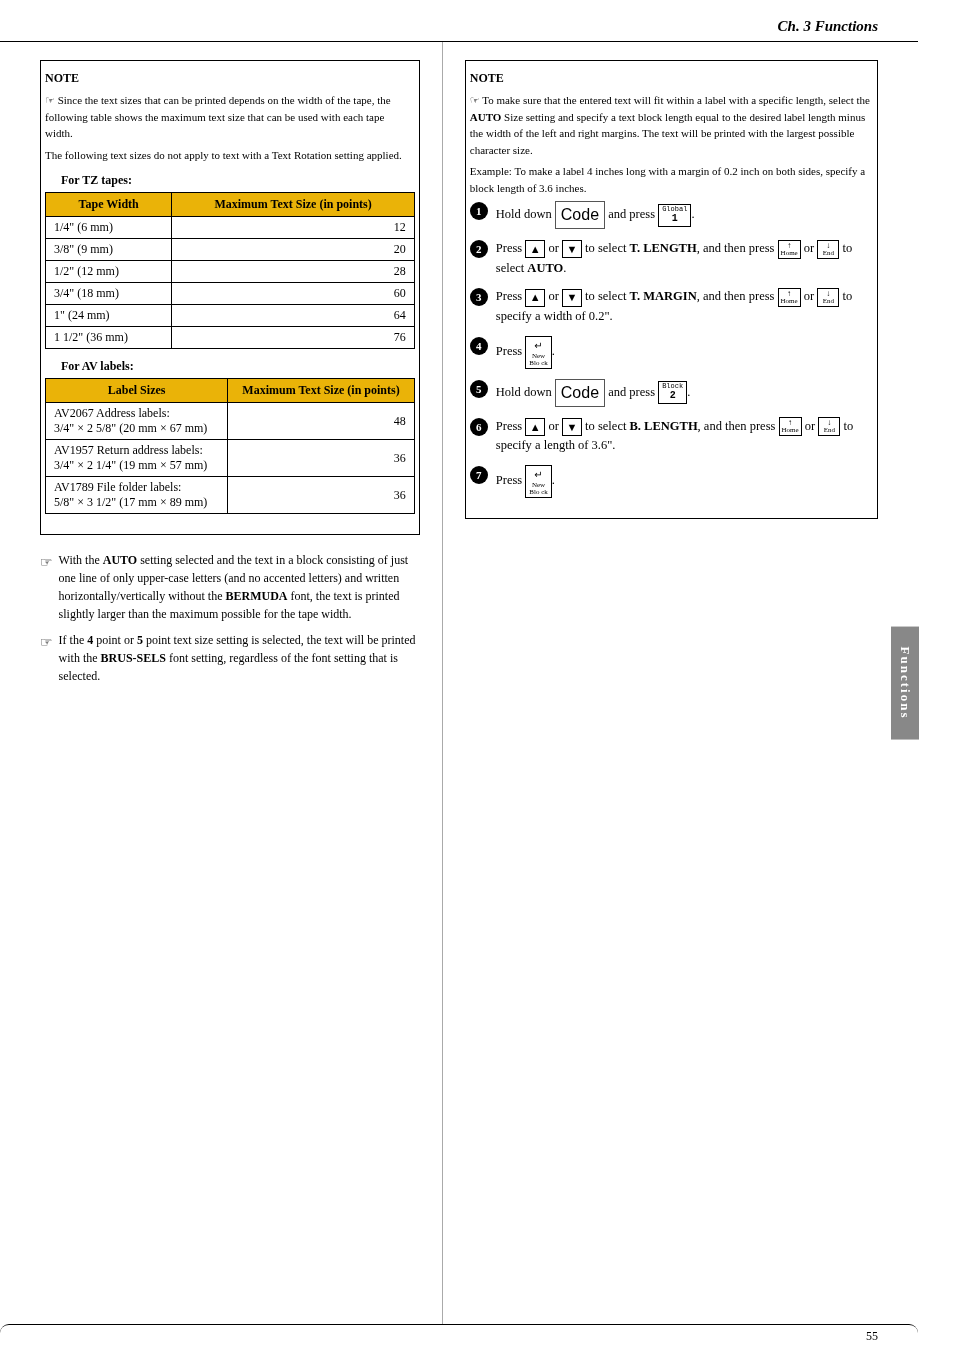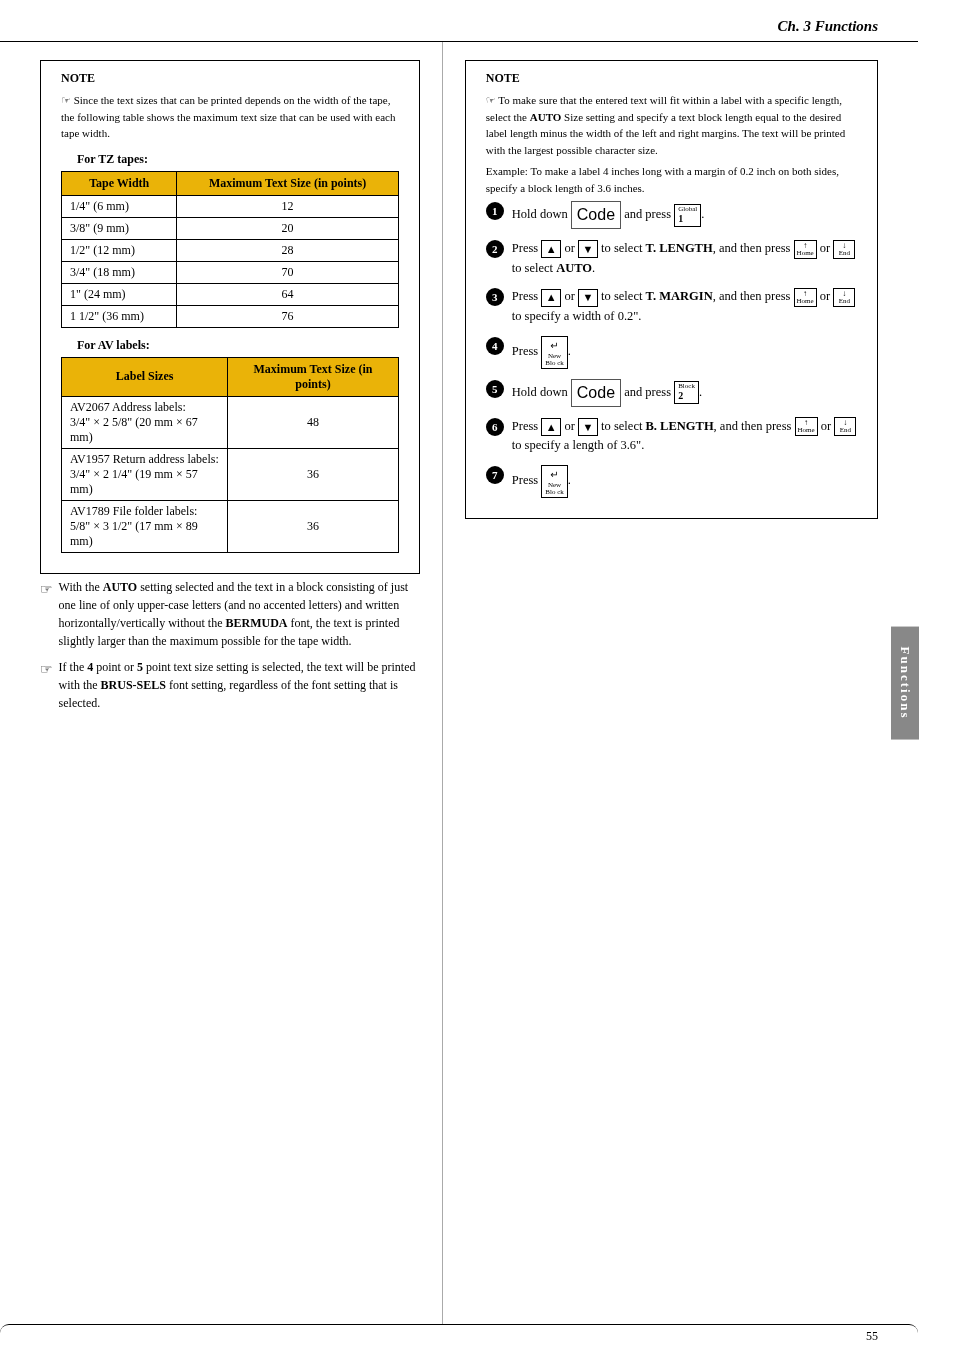--- a/index.html
+++ b/index.html
@@ -44,22 +44,22 @@
     }
     
     .right-col {
       width: 494px;
       padding: 18px 40px 18px 22px;
       position: relative;
     }
     
     .note-box {
       border: 1.5px solid #000;
-      padding: 10px 20px;
-      margin-bottom: 4px;
+      padding: 10px 4px;
+      margin-bottom: 16px;
     }
     .note-title {
       font-weight: bold;
       font-size: 12px;
       margin-bottom: 6px;
       display: block;
     }
     .note-text {
       font-size: 11px;
       line-height: 1.5;
@@ -83,21 +83,21 @@
       border: 1px solid #000;
       padding: 4px 8px;
       text-align: center;
       font-weight: bold;
       background: #eab308;
       font-size: 12px;
     }
     table.data-table td {
       border: 1px solid #000;
       padding: 3px 8px;
-      text-align: center;
+      text-align: right;
       font-size: 12px;
     }
     table.data-table td.left-align {
       text-align: left;
     }
     
     .bullet-note {
       display: flex;
       align-items: flex-start;
       margin-bottom: 8px;
@@ -173,27 +173,29 @@
       color: #fff;
       font-size: 13px;
       font-weight: bold;
       padding: 20px 6px;
       letter-spacing: 2px;
     }
     
     .key-small {
       display: inline-flex;
       flex-direction: column;
+      align-items: center;
       border: 1px solid #000;
       padding: 1px 3px;
       font-size: 9px;
       vertical-align: middle;
       min-width: 20px;
       background: #fff;
       position: relative;
+      font-family: Liberation Mono, monospace;
     }
     .key-small .top-lbl {
       font-size: 7px;
       line-height: 1;
       align-self: flex-end;
     }
     .key-small .main-lbl {
       font-size: 10px;
       font-weight: bold;
       line-height: 1.2;
@@ -246,20 +248,23 @@
   </div>
 
   <div class="content-area">
 
     <div class="left-col">
       <div class="note-box">
         <span class="note-title">NOTE</span>
         <div class="note-text">
           <p>
             ☞ <span>Since the text sizes that can be printed depends on the width of the tape, the following table shows the maximum text size that can be used with each tape width.</span>
+          </p>
+          <p>
+            <span>The following text sizes do not apply to text with a Text Rotation setting applied.</span>
           </p>
         </div>
 
         <div class="section-label">For TZ tapes:</div>
         <table class="data-table">
           <thead>
             <tr>
               <th>Tape Width</th>
               <th>Maximum Text Size (in points)</th>
             </tr>
@@ -272,21 +277,21 @@
               <tr>
                 <td class="left-align">3/8"  (9 mm)</td>
                 <td>20</td>
               </tr>
               <tr>
                 <td class="left-align">1/2"  (12 mm)</td>
                 <td>28</td>
               </tr>
               <tr>
                 <td class="left-align">3/4"  (18 mm)</td>
-                <td>70</td>
+                <td>60</td>
               </tr>
               <tr>
                 <td class="left-align">1"   (24 mm)</td>
                 <td>64</td>
               </tr>
               <tr>
                 <td class="left-align">1 1/2" (36 mm)</td>
                 <td>76</td>
               </tr>
             </tbody>

